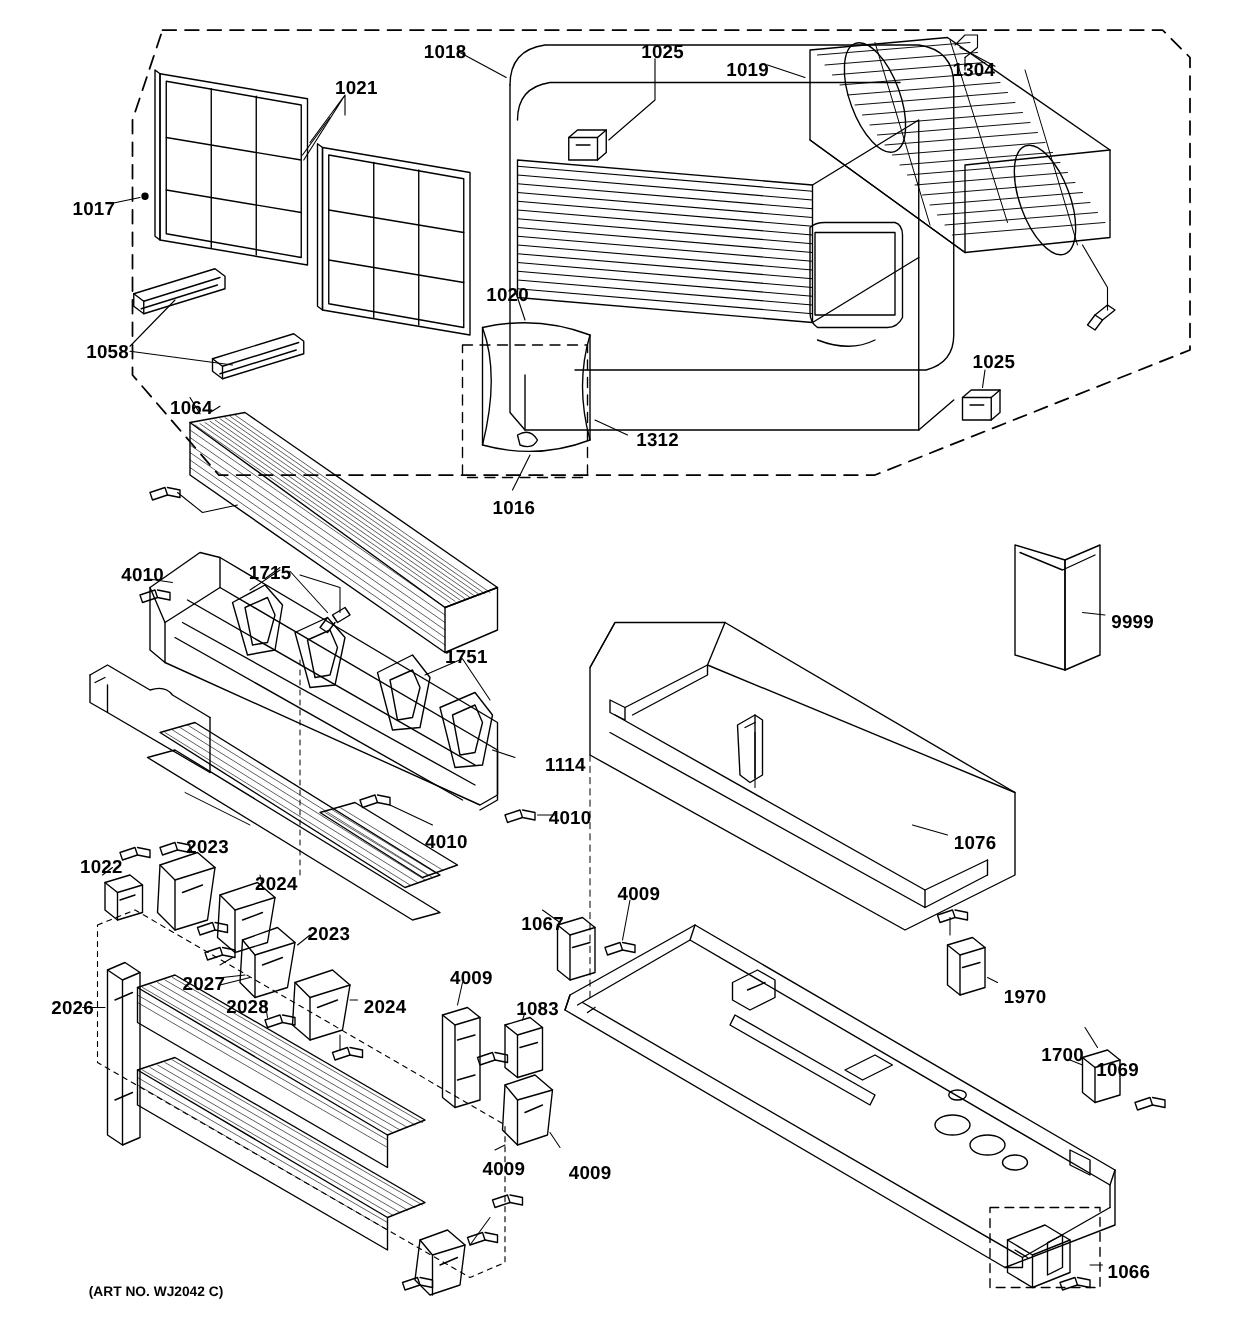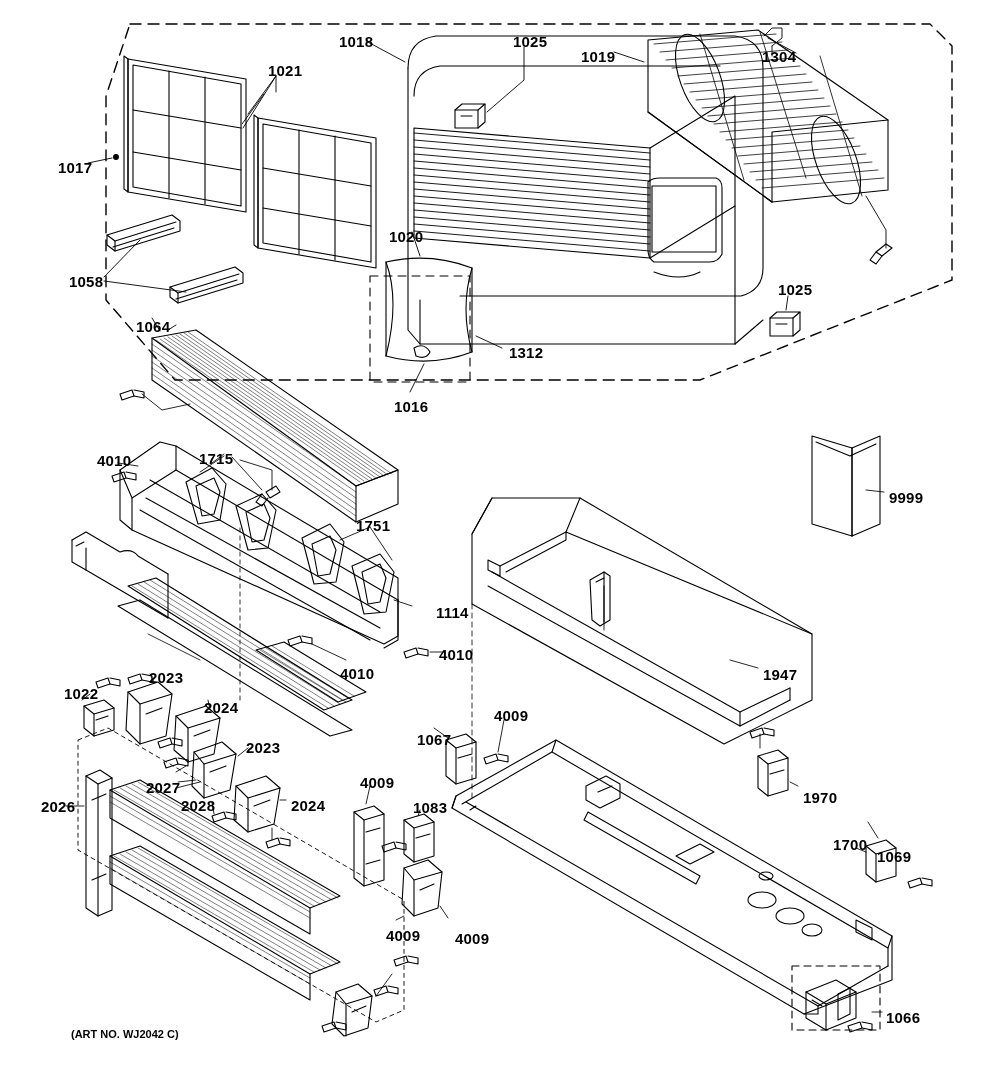--- a/index.html
+++ b/index.html
@@ -567,21 +567,21 @@
   <div class="callout" style="left:136px; top:318px;">1064</div>
   <div class="callout" style="left:509px; top:344px;">1312</div>
   <div class="callout" style="left:394px; top:398px;">1016</div>
   <div class="callout" style="left:97px; top:452px;">4010</div>
   <div class="callout" style="left:199px; top:450px;">1715</div>
   <div class="callout" style="left:889px; top:489px;">9999</div>
   <div class="callout" style="left:356px; top:517px;">1751</div>
   <div class="callout" style="left:436px; top:604px;">1114</div>
   <div class="callout" style="left:340px; top:665px;">4010</div>
   <div class="callout" style="left:439px; top:646px;">4010</div>
-  <div class="callout" style="left:763px; top:666px;">1947</div>
+  <div class="callout" style="left:763px; top:666px;">1076</div>
   <div class="callout" style="left:149px; top:669px;">2023</div>
   <div class="callout" style="left:64px; top:685px;">1022</div>
   <div class="callout" style="left:204px; top:699px;">2024</div>
   <div class="callout" style="left:417px; top:715px;margin-top:16px;">1067</div>
   <div class="callout" style="left:494px; top:707px;">4009</div>
   <div class="callout" style="left:246px; top:739px;">2023</div>
   <div class="callout" style="left:146px; top:779px;">2027</div>
   <div class="callout" style="left:360px; top:774px;">4009</div>
   <div class="callout" style="left:803px; top:789px;">1970</div>
   <div class="callout" style="left:181px; top:797px;">2028</div>

